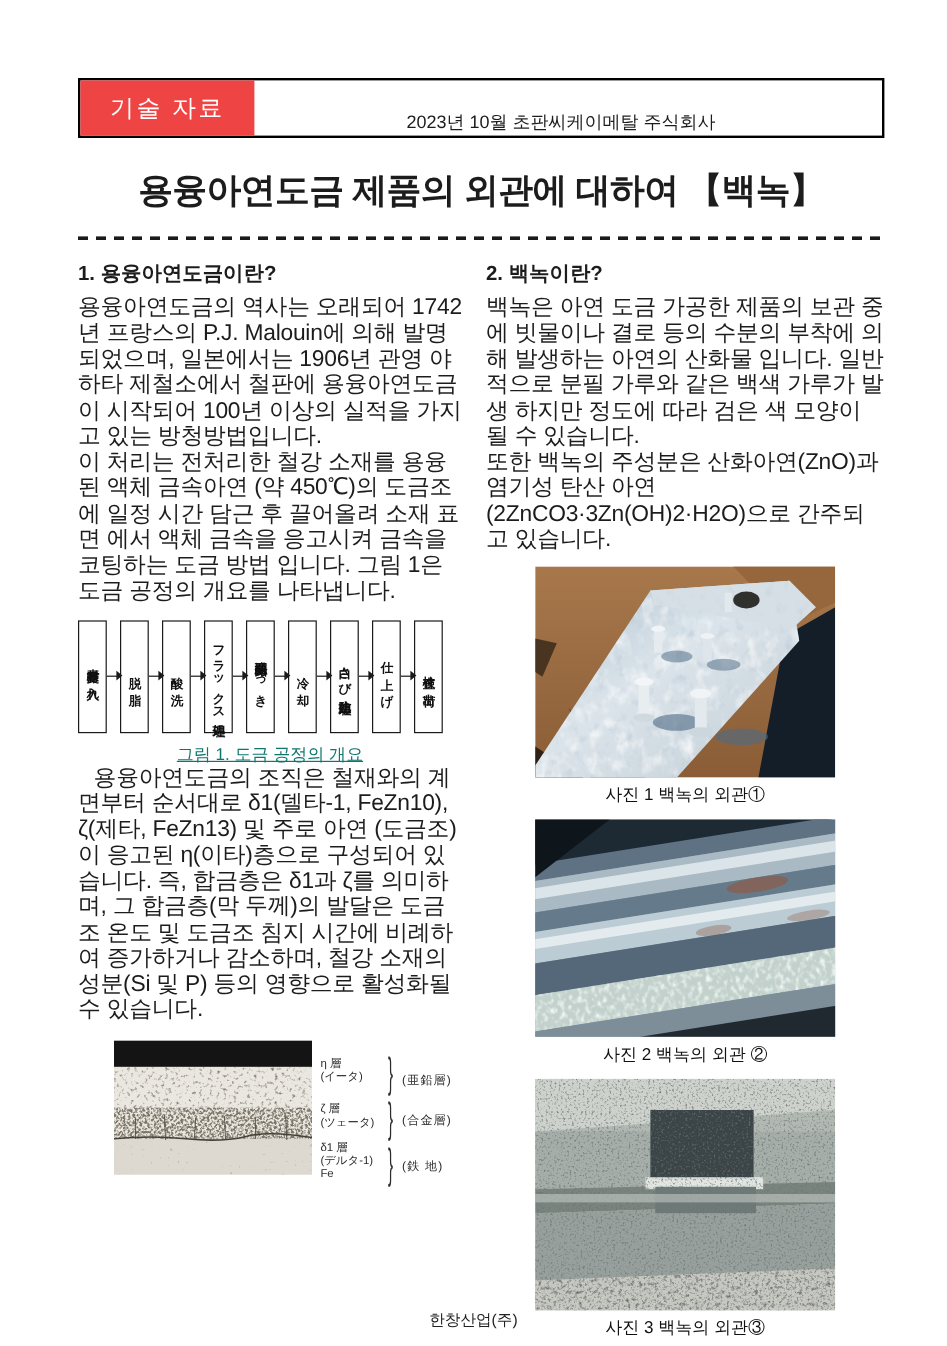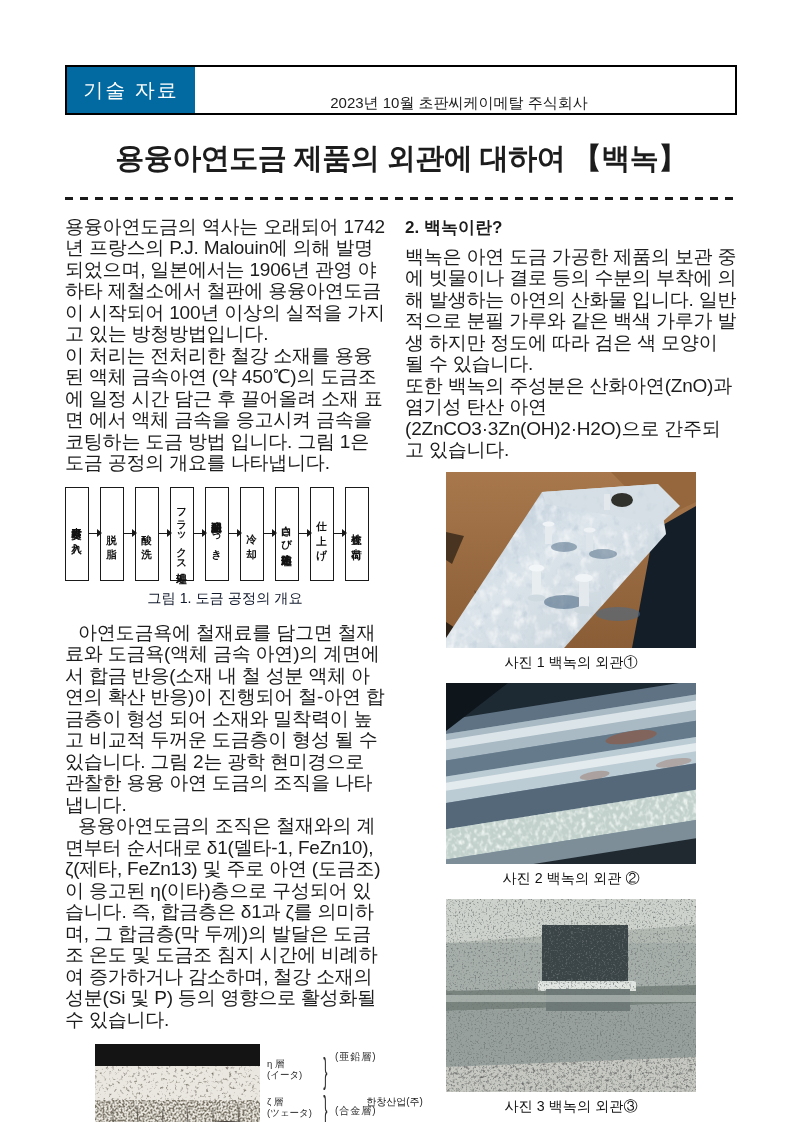--- a/index.html
+++ b/index.html
@@ -12,21 +12,21 @@
     font-family: "Liberation Sans", sans-serif;
     color: #1c1c1c;
     padding: 58px 52px 0 65px;
     overflow: hidden;
   }
   
   .intro p { margin:0; font-size:11.5px; line-height:15px; color:#343434; }
   
   .hdrbox { display:flex; border:2px solid #000; height:50px; margin-top:7px; }
   .hdrbox-left {
-    width:128px; background:#0369a1; color:#fff;
+    width:145px; background:#ef4444; color:#fff;
     display:flex; align-items:center; justify-content:center;
     font-size:20px; letter-spacing:2px;text-align:center;
   }
   .hdrbox-right {
     flex:1; display:flex; flex-direction:row; justify-content:center;
     align-items:flex-end; padding-right:12px; font-size:15px; line-height:21px;
   }
   
   .title { margin:24px 0 0; text-align:center; font-size:29px; font-weight:bold; letter-spacing:-0.5px; }
   .dashline {
@@ -50,34 +50,34 @@
     writing-mode: vertical-rl; text-orientation: upright;
     font-size:10.5px; line-height:1.15; letter-spacing:1px;
     white-space:pre-line; text-align:center; padding:2px 1px; flex-shrink:0;
     font-weight:bold; color:#111;
   }
   .farrow { width:11px; height:1.8px; background:#1a1a1a; position:relative; flex-shrink:0; }
   .farrow::after {
     content:""; position:absolute; right:-2px; top:-3.3px;
     border-left:5px solid #1a1a1a; border-top:4px solid transparent; border-bottom:4px solid transparent;
   }
-  .figcap { font-size:14.2px; text-align:center; margin-top:8px; color:#0f172a; }
+  .figcap { font-size:14.2px; text-align:center; margin-top:8px; color:#0f766e;text-decoration:underline; }
   
   .microfig { margin-top:14px; position:relative; height:146px; }
   .micro-img { position:absolute; left:30px; top:0; }
   .mlab { position:absolute; font-size:9.5px; line-height:11px; color:#2c2c2c; white-space:pre; }
   .mbrace { position:absolute; font-size:14px; color:#2c2c2c; transform:scale(0.9,2.5); transform-origin:center; }
   .mgroup { position:absolute; font-size:10px; color:#2c2c2c; letter-spacing:1px; }
   .microcap { position:absolute; top:120px; left:0; width:300px; text-align:center; font-size:14.2px; color:#111; }
   
   .photofig { width:250px; margin:11px auto 0; }
   .photofig svg { display:block; }
   .photocap { font-size:14.2px; text-align:center; margin-top:5px; color:#111; }
   
-  .footer { position:absolute; left:0; bottom:13px; width:100%; text-align:center; font-size:10px; color:#222; }
+  .footer { position:absolute; left:0; bottom:13px; width:100%; text-align:center; font-size:13px; color:#222; }
 </style>
 </head>
 <body>
 
 <div class="page">
 
 
   <div class="hdrbox">
     <div class="hdrbox-left">기술 자료</div>
     <div class="hdrbox-right">
@@ -85,20 +85,21 @@
       <div>씨케이메탈 주식회사</div>
     </div>
   </div>
 
   <h1 class="title">용융아연도금 제품의 외관에 대하여 【백녹】</h1>
   <div class="dashline"></div>
 
   <div class="columns">
 
     <div class="col-left">
+      <h2 class="sec">1. 용융아연도금이란?</h2>
       <p class="body">용융아연도금의 역사는 오래되어 1742년 프랑스의 P.J. Malouin에 의해 발명되었으며, 일본에서는 1906년 관영 야하타 제철소에서 철판에 용융아연도금이 시작되어 100년 이상의 실적을 가지고 있는 방청방법입니다.</p>
       <p class="body">이 처리는 전처리한 철강 소재를 용융된 액체 금속아연 (약 450℃)의 도금조에 일정 시간 담근 후 끌어올려 소재 표면 에서 액체 금속을 응고시켜 금속을 코팅하는 도금 방법 입니다. 그림 1은 도금 공정의 개요를 나타냅니다.</p>
 
       <figure class="flowfig">
         <div class="flow-row">
           <div class="fbox">素材受け入れ</div>
           <div class="farrow"></div>
           <div class="fbox">脱 脂</div>
           <div class="farrow"></div>
           <div class="fbox">酸 洗</div>
@@ -111,21 +112,20 @@
           <div class="farrow"></div>
           <div class="fbox">白さび防止処理</div>
           <div class="farrow"></div>
           <div class="fbox">仕 上 げ</div>
           <div class="farrow"></div>
           <div class="fbox">検査 出荷</div>
         </div>
         <figcaption class="figcap">그림 1. 도금 공정의 개요</figcaption>
       </figure>
 
-      <p class="body indent" style="margin-top:14px">아연도금욕에 철재료를 담그면 철재료와 도금욕(액체 금속 아연)의 계면에서 합금 반응(소재 내 철 성분 액체 아연의 확산 반응)이 진행되어 철-아연 합금층이 형성 되어 소재와 밀착력이 높고 비교적 두꺼운 도금층이 형성 될 수 있습니다. 그림 2는 광학 현미경으로 관찰한 용융 아연 도금의 조직을 나타냅니다.</p>
       <p class="body indent">용융아연도금의 조직은 철재와의 계면부터 순서대로 δ1(델타-1, FeZn10), ζ(제타, FeZn13) 및 주로 아연 (도금조)이 응고된 η(이타)층으로 구성되어 있습니다. 즉, 합금층은 δ1과 ζ를 의미하며, 그 합금층(막 두께)의 발달은 도금조 온도 및 도금조 침지 시간에 비례하여 증가하거나 감소하며, 철강 소재의 성분(Si 및 P) 등의 영향으로 활성화될 수 있습니다.</p>
 
       <figure class="microfig">
         <svg class="micro-img" width="165" height="112" viewBox="0 0 165 112">
           <defs>
             <filter id="mSparse" x="0" y="0" width="100%" height="100%">
               <feTurbulence type="fractalNoise" baseFrequency="0.35" numOctaves="2" seed="11"></feTurbulence>
               <feColorMatrix type="matrix" values="0 0 0 0 0.18  0 0 0 0 0.16  0 0 0 0 0.13  0 0 0 3 -1.7"></feColorMatrix>
               <feComposite operator="in" in2="SourceGraphic"></feComposite>
             </filter>
@@ -152,21 +152,21 @@
             <line x1="68" y1="65" x2="67" y2="82"></line>
               <line x1="92" y1="63" x2="93" y2="83"></line>
             <line x1="118" y1="64" x2="118" y2="82"></line>
               <line x1="143" y1="62" x2="144" y2="83"></line>
           </g>
           <path d="M0 82 Q 30 79 60 82 T 110 80 T 165 81" fill="none" stroke="#45403a" stroke-width="1.3"></path>
           <rect width="165" height="22" fill="#141414"></rect>
         </svg>
         <div class="mlab" style="left:202px; top:14px"><span>η 層</span><br><span>(イータ)</span></div>
         <div class="mbrace" style="left:258px; top:18px">}</div>
-        <div class="mgroup" style="left:270px; top:6px">(亜鉛層)</div>
+        <div class="mgroup" style="left:270px; top:26px">(亜鉛層)</div>
         <div class="mlab" style="left:202px; top:52px"><span>ζ 層</span><br><span>(ツェータ)</span></div>
         <div class="mbrace" style="left:258px; top:56px">}</div>
         <div class="mgroup" style="left:270px; top:60px">(合金層)</div>
         <div class="mlab" style="left:202px; top:84px"><span>δ1 層</span><br><span>(デルタ-1)</span><br><span>Fe</span></div>
         <div class="mbrace" style="left:258px; top:94px">}</div>
         <div class="mgroup" style="left:270px; top:98px">(鉄 地)</div>
       </figure>
     </div>
 
     <div class="col-right">

